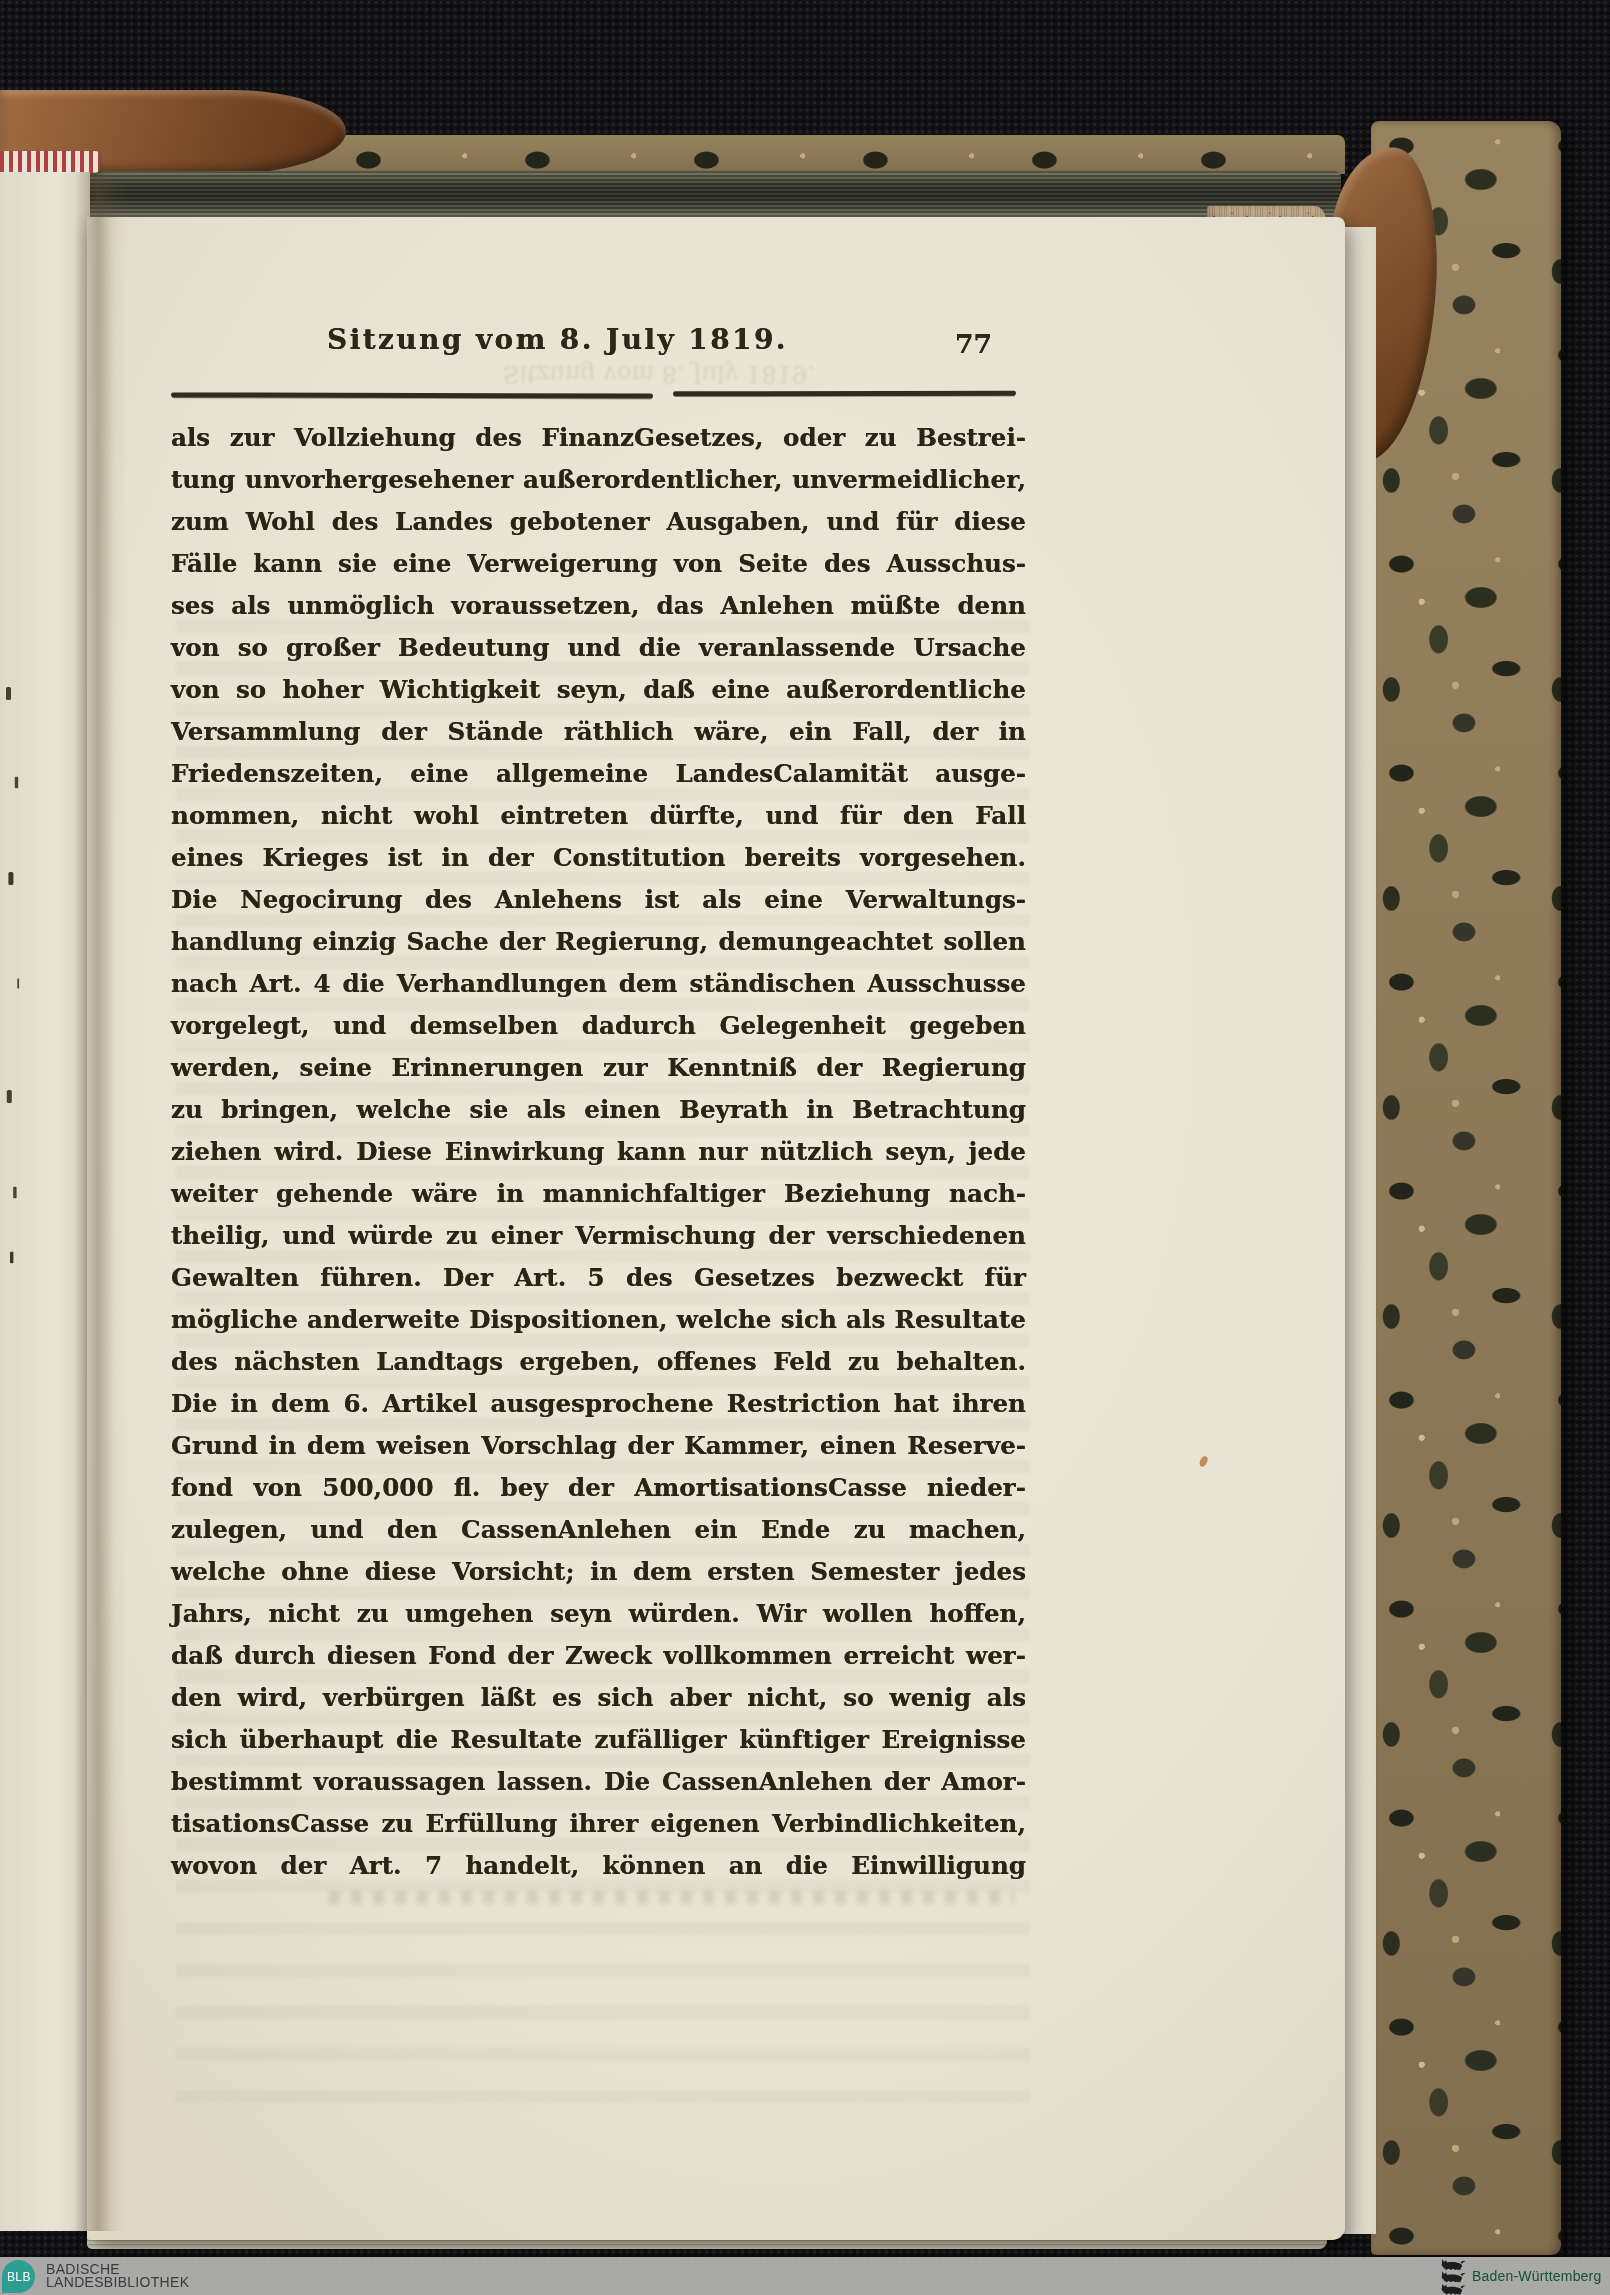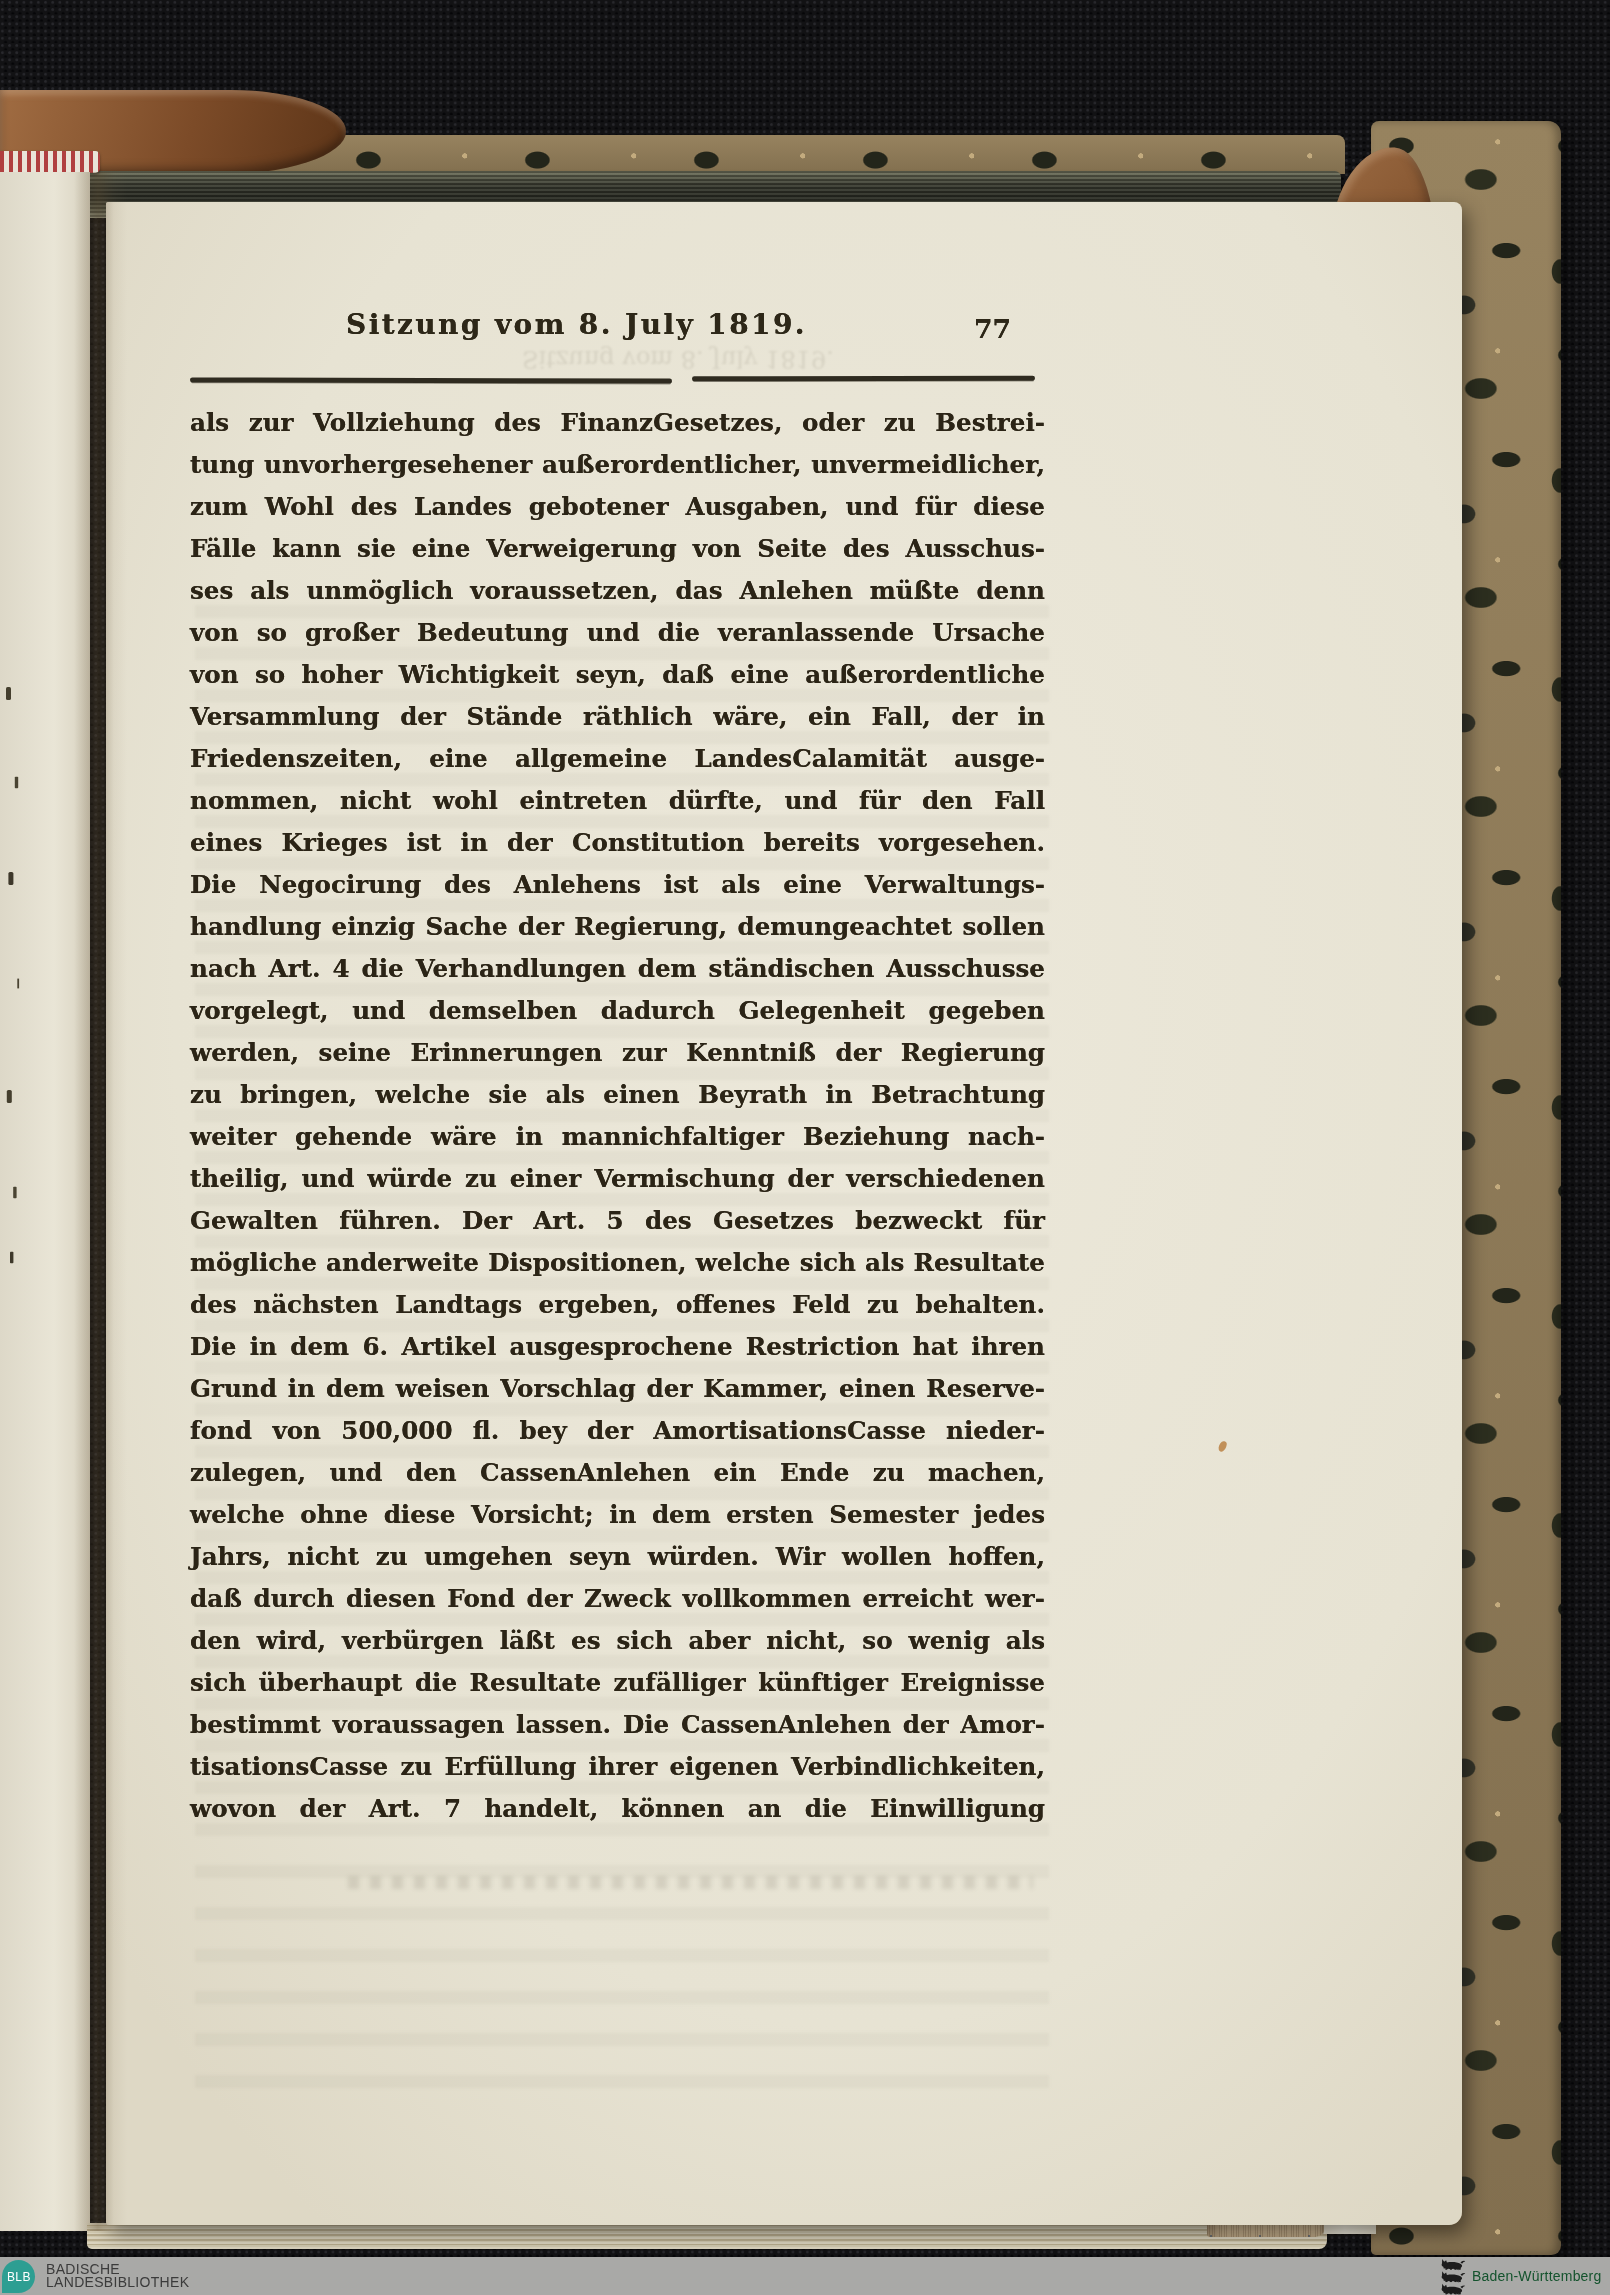--- a/index.html
+++ b/index.html
@@ -62,27 +62,26 @@
   }
   .left-marks{position:absolute;left:6.4px;top:515px;width:4.8px;height:13px;background:#453f2e;border-radius:1.6px;
     box-shadow:8px 89px 0 -0.8px #4a4432, 2.4px 185px 0 0 #3e382a, 9.7px 290px 0 -1.6px #4a4432,
                0.8px 403px 0 0 #453f2e, 6.4px 499px 0 -0.8px #4a4432, 3.2px 564px 0 -0.8px #3e382a;}
   .gutter{
     position:absolute;left:74px;top:172px;width:53px;height:2059px;
     background:linear-gradient(90deg, rgba(100,82,55,0) 0%, rgba(95,78,50,.38) 45%, rgba(120,100,70,.08) 75%, rgba(120,100,70,0) 100%);
     z-index:4;pointer-events:none;
   }
   .main-page{
-    position:absolute;left:87px;top:202px;width:1356px;height:2023px;
+    position:absolute;left:87px;top:217px;width:1258px;height:2023px;
     background:
       radial-gradient(ellipse 967px 1450px at 55% 40%, #ece8da 0%, #e7e3d3 70%, #ded8c5 100%);
     border-radius:1.6px 8px 13px 3.2px;
     box-shadow:4.8px 8px 19.3px rgba(0,0,0,.45);
     z-index:3;
-    margin-left:19px;
   }
   .main-page::before{ 
     content:"";position:absolute;left:89px;top:403px;width:854px;height:1490px;
     background:repeating-linear-gradient(180deg, rgba(110,104,84,.055) 0 13px, transparent 13px 42px);
     filter:blur(1.6px);pointer-events:none;
   }
   .bottom-pages{
     position:absolute;left:87px;top:2223px;width:1240px;height:26px;
     background:repeating-linear-gradient(180deg,#d9d2bd 0 1.6px,#b7ab8d 1.6px 3.2px,#cfc7ae 3.2px 4.8px);
     border-radius:0 0 8px 4.8px;z-index:2;
@@ -252,20 +251,23 @@
           <span>nach Art. 4 die Verhandlungen dem ständischen Ausschusse</span>
         </div>
       <div class="tline">
           <span>vorgelegt, und demselben dadurch Gelegenheit gegeben</span>
         </div>
       <div class="tline">
           <span>werden, seine Erinnerungen zur Kenntniß der Regierung</span>
         </div>
       <div class="tline">
           <span>zu bringen, welche sie als einen Beyrath in Betrachtung</span>
+        </div>
+      <div class="tline">
+          <span>ziehen wird. Diese Einwirkung kann nur nützlich seyn, jede</span>
         </div>
       <div class="tline">
           <span>weiter gehende wäre in mannichfaltiger Beziehung nach-</span>
         </div>
       <div class="tline">
           <span>theilig, und würde zu einer Vermischung der verschiedenen</span>
         </div>
       <div class="tline">
           <span>Gewalten führen. Der Art. 5 des Gesetzes bezweckt für</span>
         </div>

